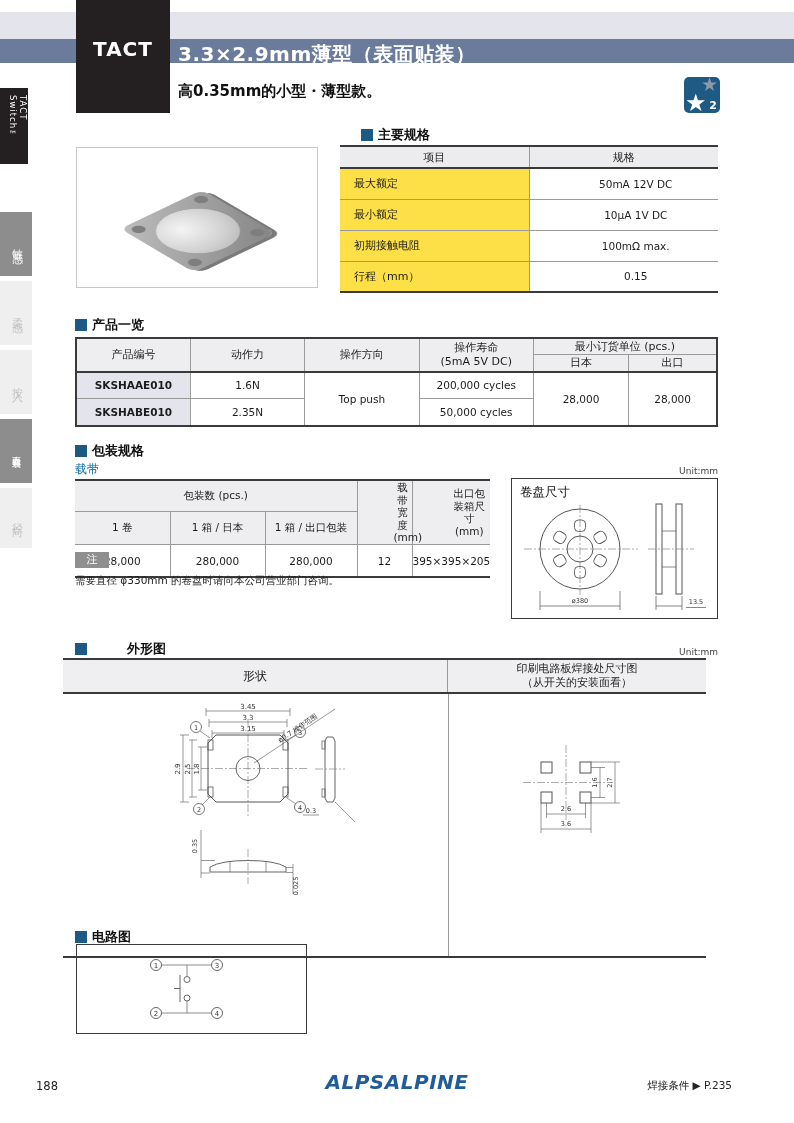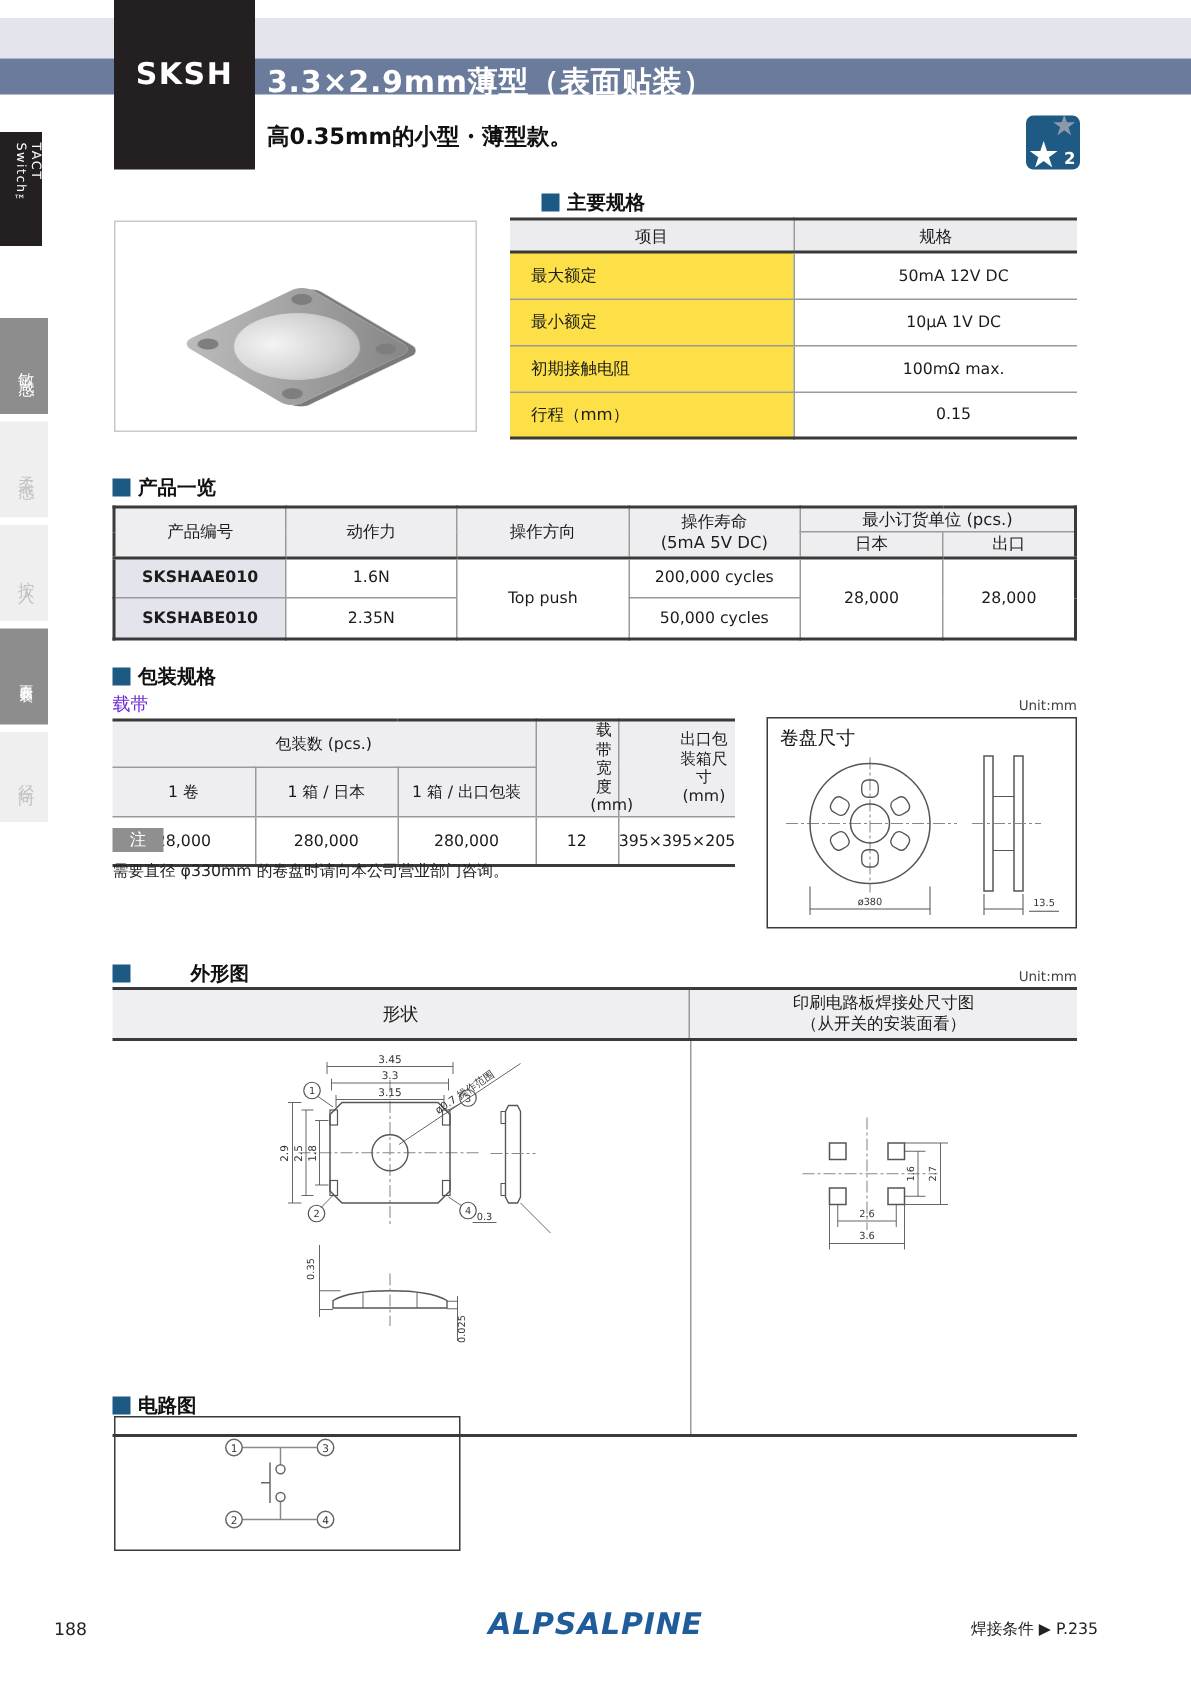--- a/index.html
+++ b/index.html
@@ -64,29 +64,29 @@
   .pkg-table th { background:#eeeef1; font-weight:normal; font-size:10.5px; border:1px solid #9a9a9a; }
   .pkg-table th:first-child, .pkg-table td:first-child { border-left:none; }
   .pkg-table th:last-child, .pkg-table td:last-child { border-right:none; }
   .pkg-table td { border:1px solid #9a9a9a; text-align:center; height:33px; }
   .pkg-table .g { height:16px; }
   .pkg-table .s { height:17px; }
   .pkg-table .two { line-height:1.2;padding-left:36px; }
   .note-badge { position:absolute; left:75px; top:552px; width:34px; height:16px; background:#8f8f8f; color:#fff;
                 font-size:11px; text-align:center; line-height:16px; }
   .note-text { position:absolute; left:75px; top:574px; font-size:10.5px; color:#222; }
-  .tape-label { position:absolute; left:75px; top:461px; font-size:12px; color:#6d28d9; }
+  .tape-label { position:absolute; left:75px; top:461px; font-size:12px; color:#0369a1; }
 
   
   .unit { position:absolute; width:150px; text-align:right; font-size:9px; color:#444; }
   .reel-box { position:absolute; left:511px; top:478px; width:207px; height:141px; border:1.5px solid #3a3a3a; background:#fff; }
   .reel-title { position:absolute; left:8px; top:5px; font-size:12.5px; color:#111; }
 
   
-  .ol-table { position:absolute; left:75px; top:658px; width:643px; border-top:2px solid #3a3a3a; border-bottom:2px solid #3a3a3a; }
+  .ol-table { position:absolute; left:63px; top:658px; width:643px; border-top:2px solid #3a3a3a; border-bottom:2px solid #3a3a3a; }
   .ol-head { display:flex; height:34px; background:#efeff1; border-bottom:2px solid #3a3a3a; }
   .ol-head .c1 { width:385px; border-right:1px solid #9a9a9a; display:flex; align-items:center; justify-content:center; font-size:12px; }
   .ol-head .c2 { flex:1; display:flex; flex-direction:column; align-items:center; justify-content:center; font-size:11px; line-height:1.3; }
   .ol-body { position:relative; height:262px; background:#fff; }
   .ol-div { position:absolute; left:385px; top:0; bottom:0; width:1px; background:#9a9a9a; }
 
   
   .circuit-box { position:absolute; left:76px; top:944px; width:231px; height:90px; border:1.5px solid #3a3a3a; }
 
   
@@ -100,21 +100,21 @@
 </head>
 <body>
 
 <div id="page">
 
   <div class="top-strip"></div>
   <div class="banner">
     <span>3.3×2.9mm薄型（表面贴装）</span>
   </div>
   <div class="series-box">
-    <span>SKSH</span>
+    <span>TACT</span>
   </div>
   <div class="subtitle">高0.35mm的小型・薄型款。</div>
   <div class="star-badge">
     <span class="s1">★</span>
     <span class="s2">★</span>
     <span class="n">2</span>
   </div>
 
   <div class="tact-tab">TACT Switch™</div>
   <div class="side-tab dark" style="top:212px;height:64px;">敏感</div>

